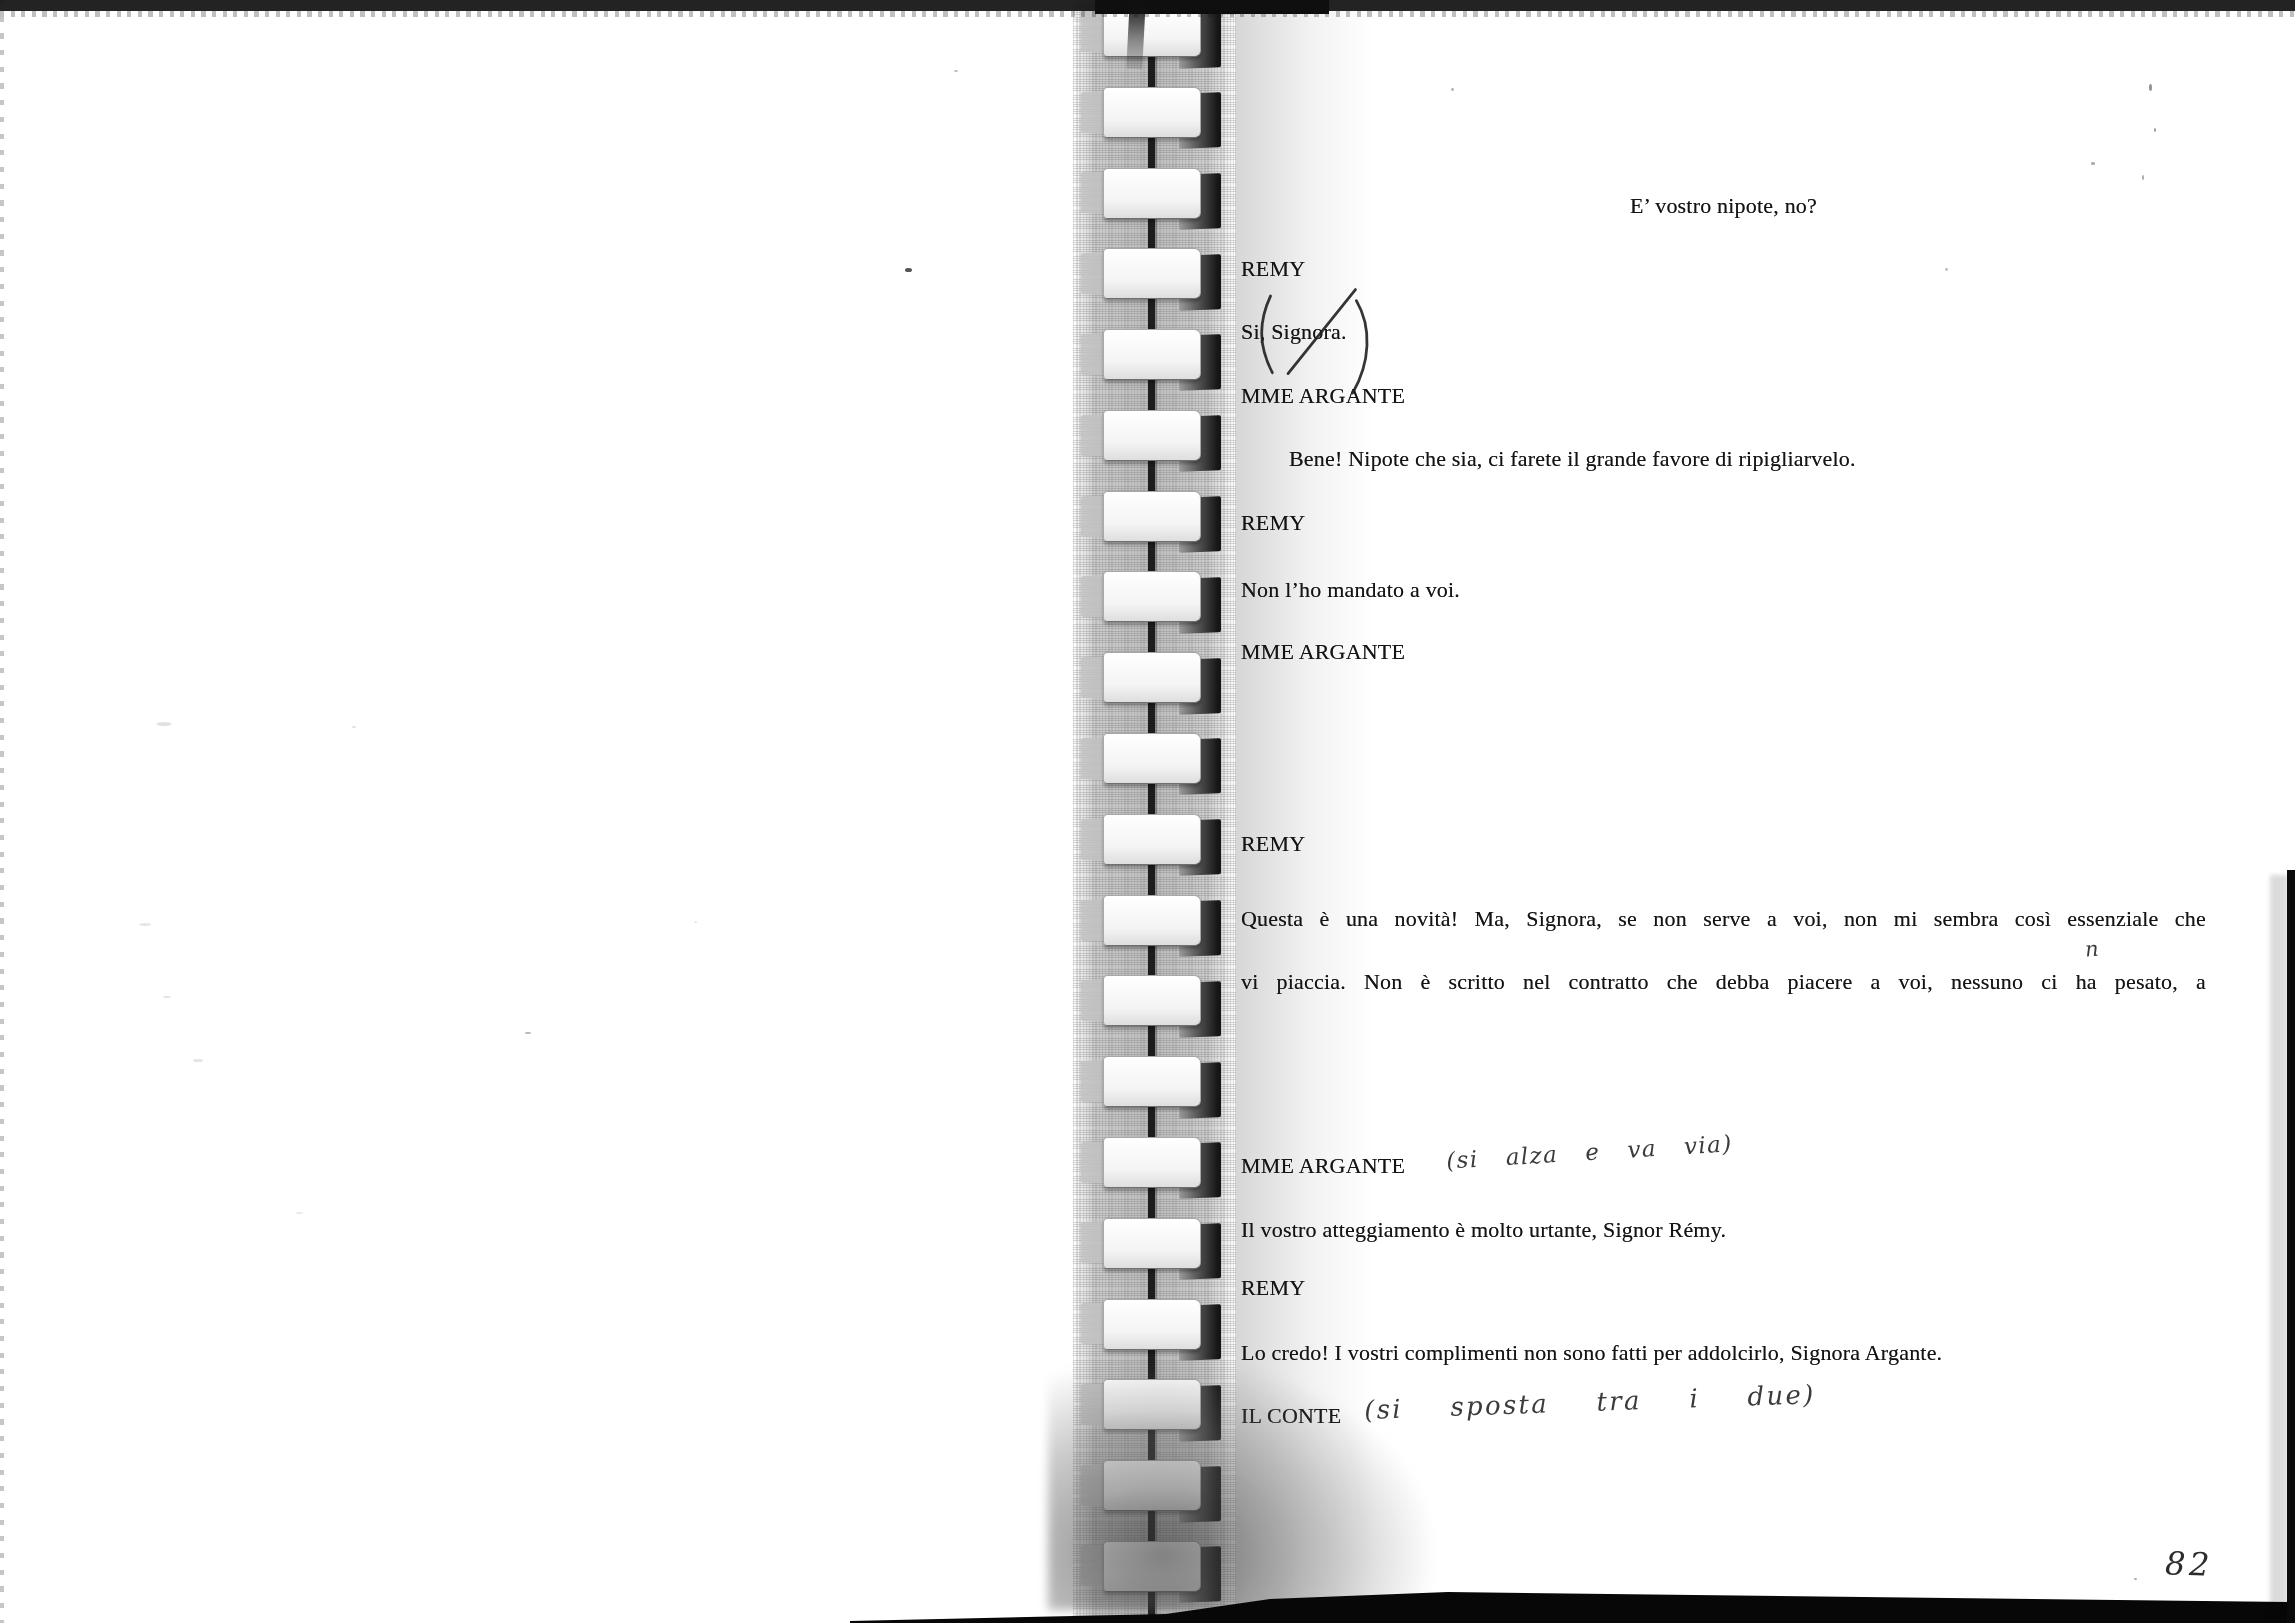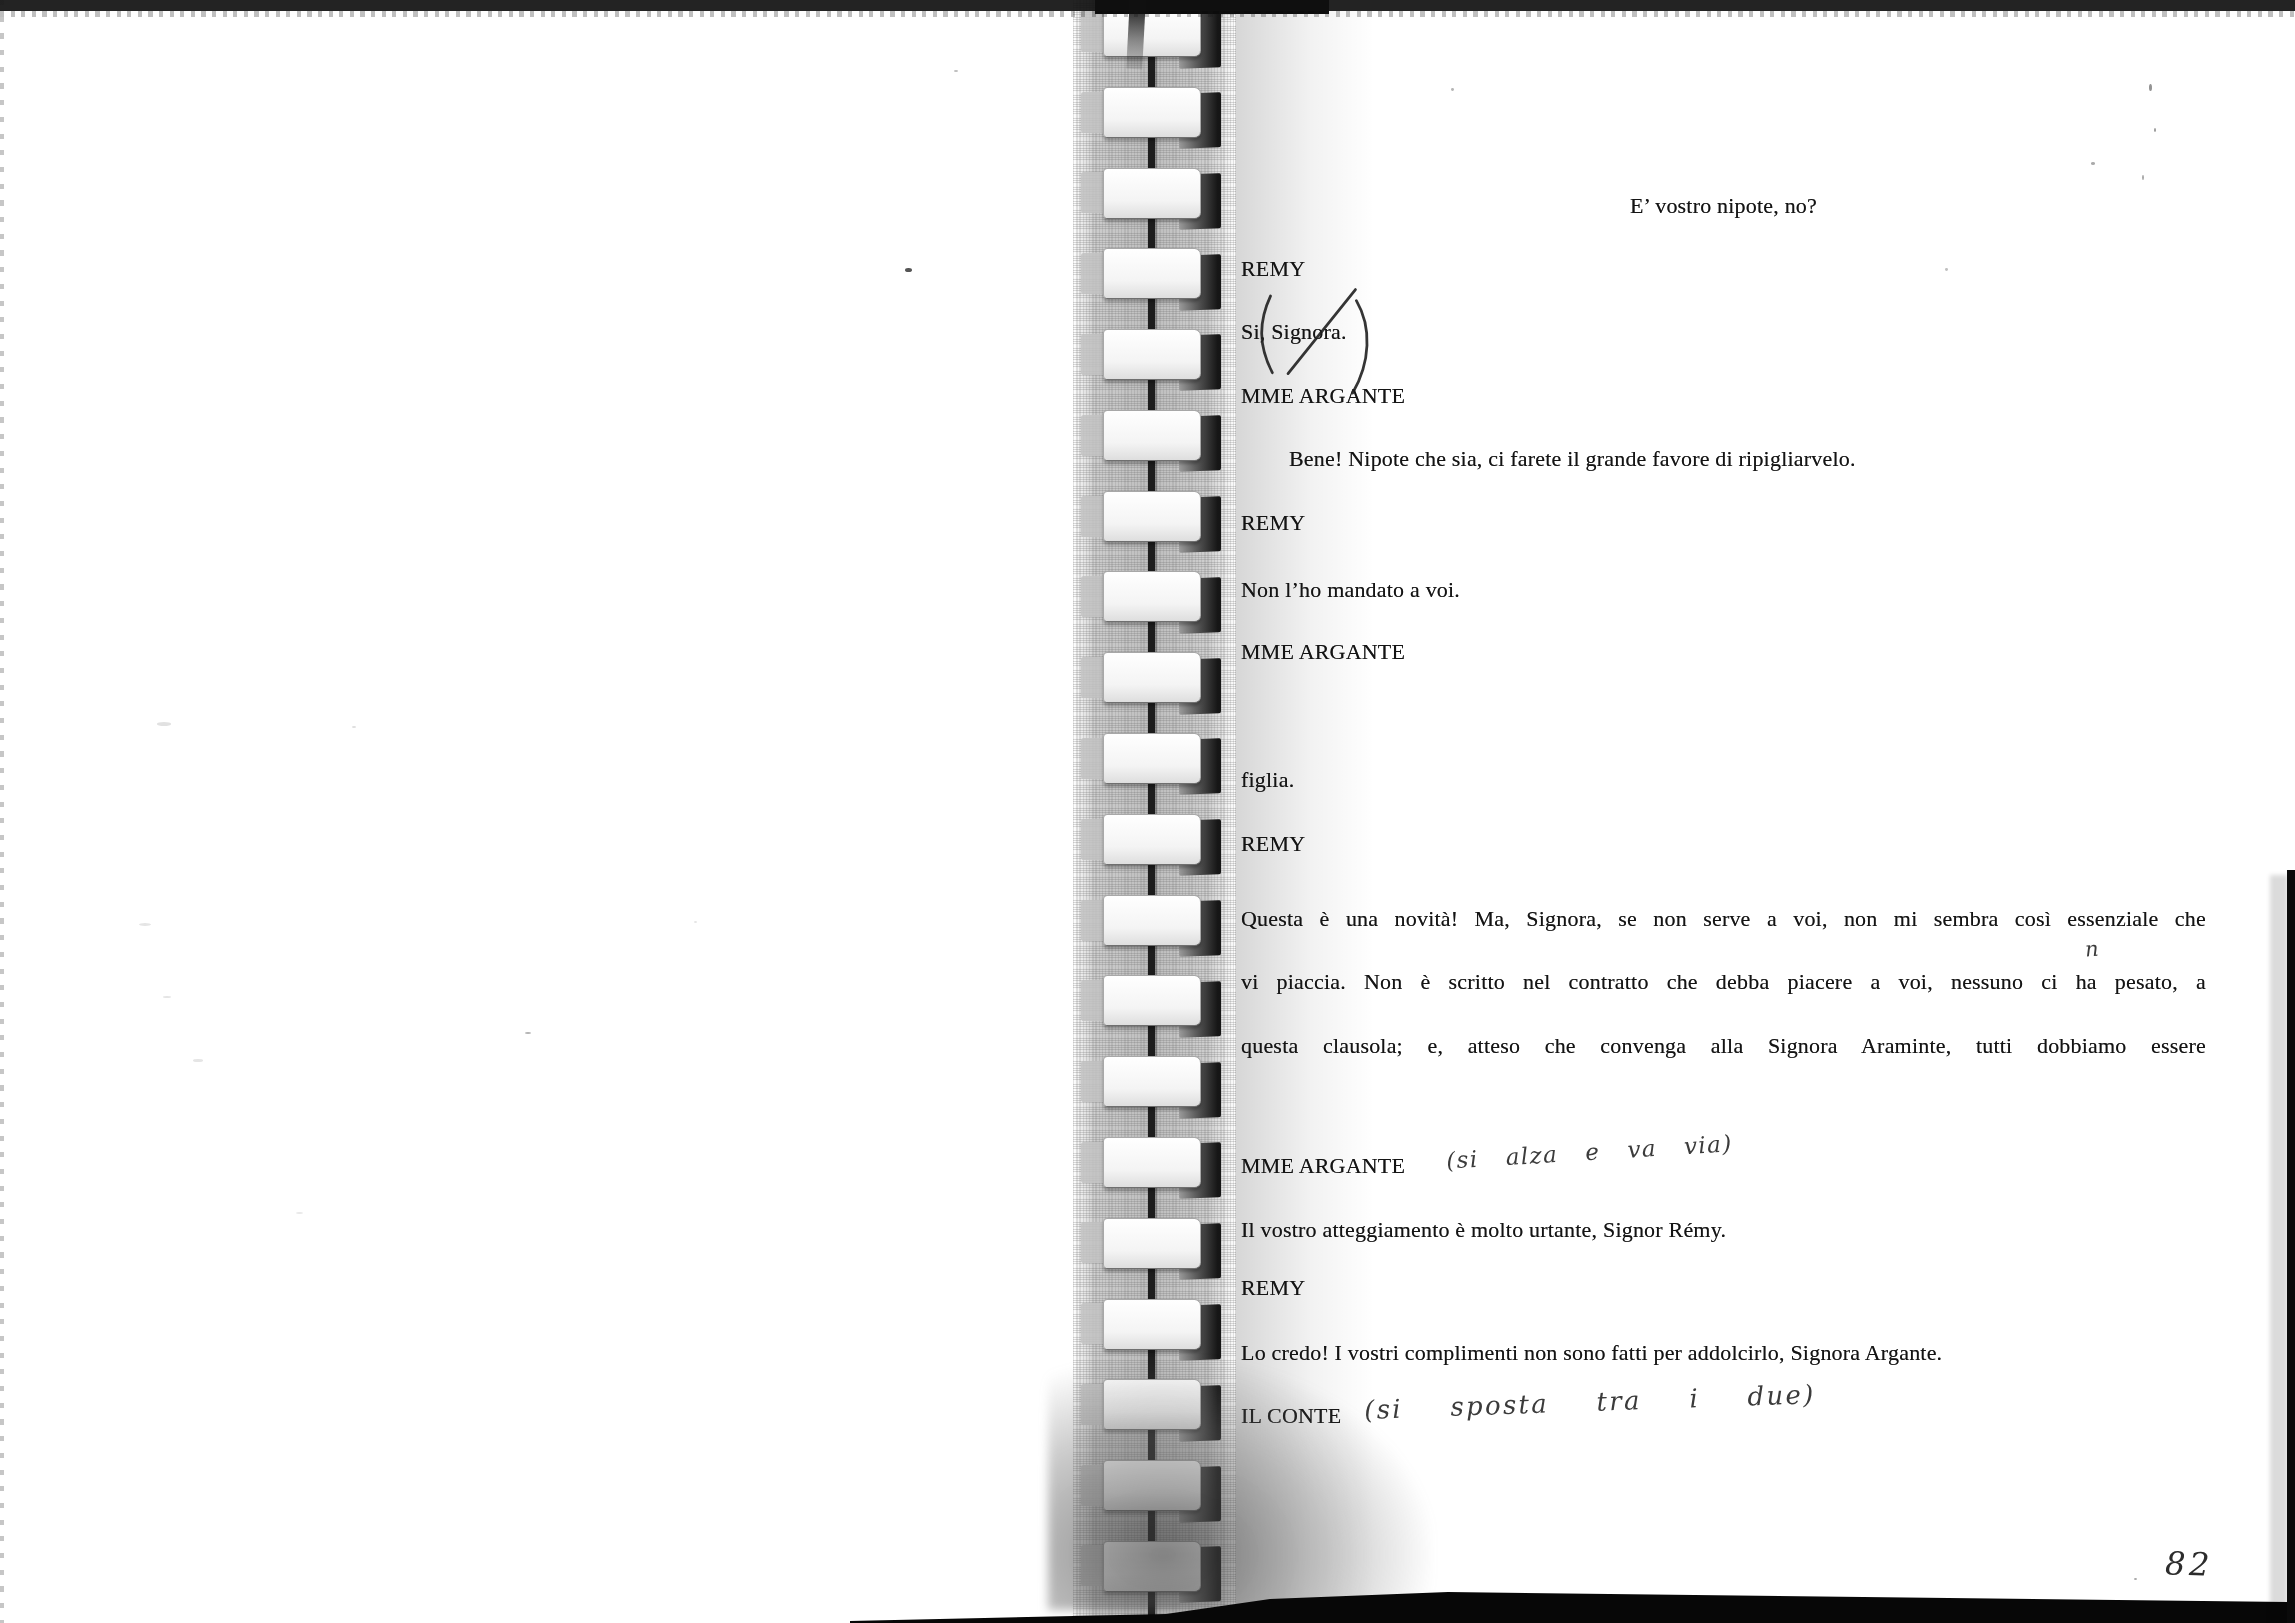--- a/index.html
+++ b/index.html
@@ -204,25 +204,23 @@
 
   <div class="script-text-column" id="text-column">
       <div class="script-line" style="top: 193px; text-align: center;">E’ vostro nipote, no?</div>
       <div class="script-line" style="top: 256px;">REMY</div>
       <div class="script-line" style="top: 319px;">Si, Signora.</div>
       <div class="script-line" style="top: 383px;">MME ARGANTE</div>
       <div class="script-line" style="top: 446px; margin-left: 48px;">Bene! Nipote che sia, ci farete il grande favore di ripigliarvelo.</div>
       <div class="script-line" style="top: 510px;">REMY</div>
       <div class="script-line" style="top: 577px;">Non l’ho mandato a voi.</div>
       <div class="script-line" style="top: 639px;">MME ARGANTE</div>
-      <div class="script-line" style="top: 767px;">figlia.</div>
       <div class="script-line" style="top: 831px;">REMY</div>
       <div class="script-line justified" style="top: 906px;">Questa è una novità! Ma, Signora, se non serve a voi, non mi sembra così essenziale che</div>
       <div class="script-line justified" style="top: 969px;">vi piaccia. Non è scritto nel contratto che debba piacere a voi, nessuno ci ha pesato, a</div>
-      <div class="script-line justified" style="top: 1033px;">questa clausola; e, atteso che convenga alla Signora Araminte, tutti dobbiamo essere</div>
       <div class="script-line" style="top: 1153px;">MME ARGANTE</div>
       <div class="script-line" style="top: 1217px;">Il vostro atteggiamento è molto urtante, Signor Rémy.</div>
       <div class="script-line" style="top: 1275px;">REMY</div>
       <div class="script-line" style="top: 1340px;">Lo credo! I vostri complimenti non sono fatti per addolcirlo, Signora Argante.</div>
       <div class="script-line" style="top: 1403px;">IL CONTE</div>
     </div>
 
   <div>
     <svg class="signora-marks" width="157" height="134" viewBox="0 0 340 290">
       <path d="M 66 52 C 40 108, 40 160, 70 218" fill="none" stroke="#1f1f1f" stroke-width="6" stroke-linecap="round" opacity=".9"></path>

